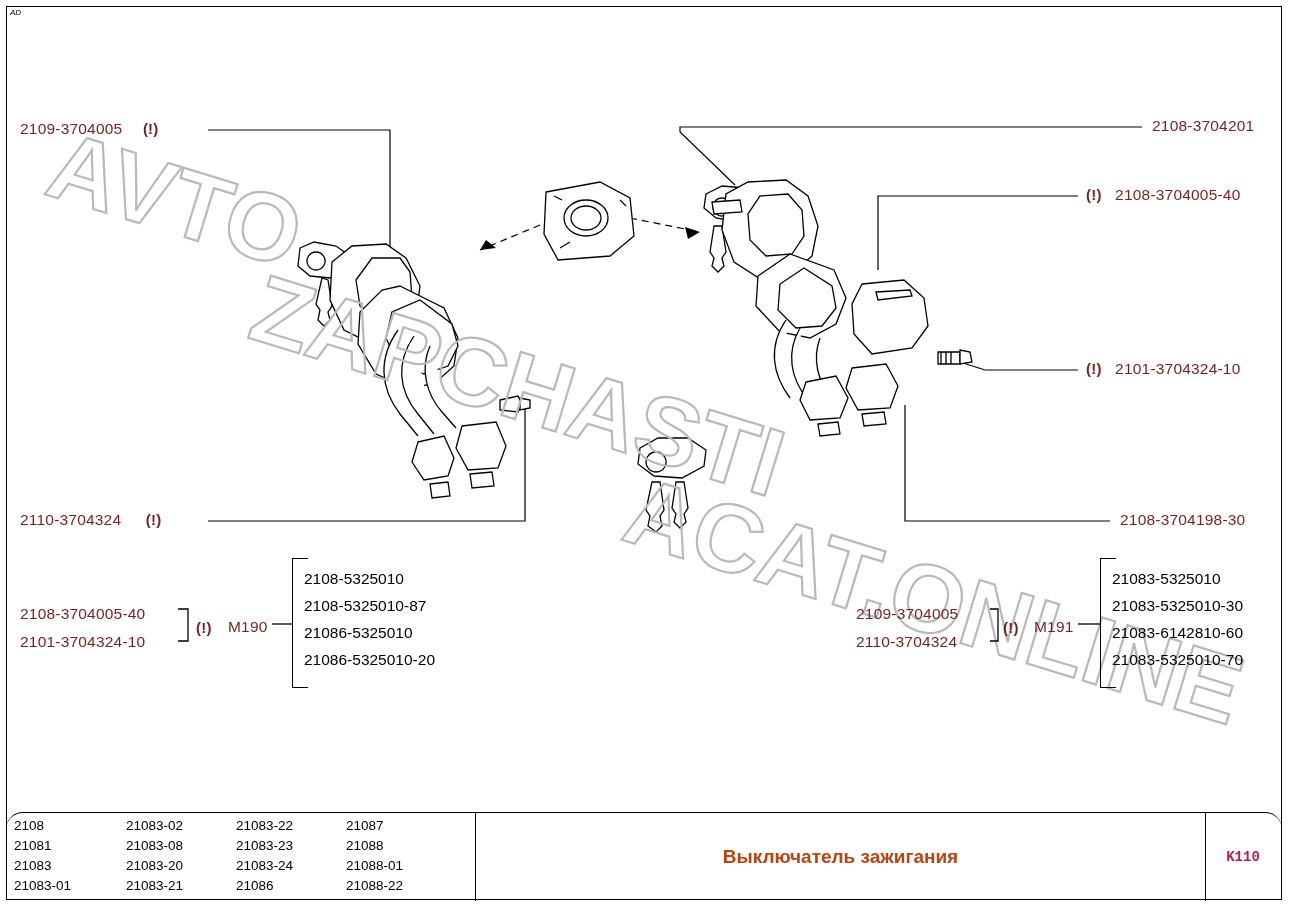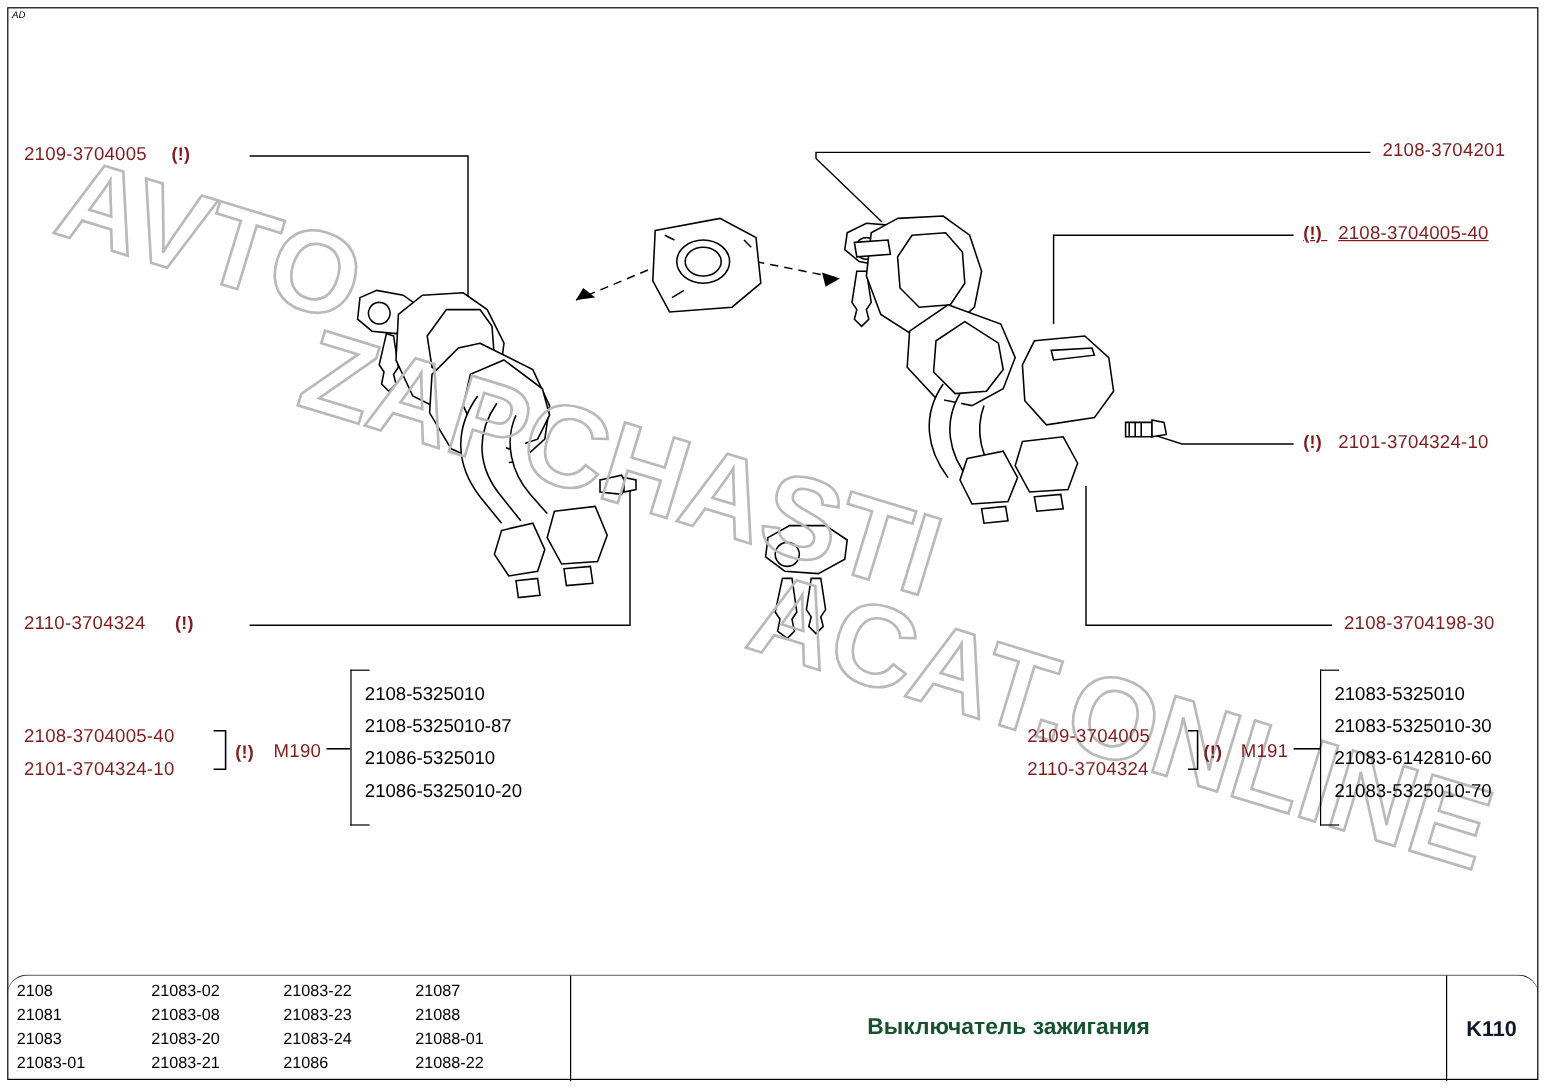--- a/index.html
+++ b/index.html
@@ -93,37 +93,38 @@
     height: 88px;
     border-right: 1.5px solid #000;
     box-sizing: border-box;
     display: flex;
     align-items: center;
     justify-content: center;
   }
   .title-cell .t {
     font-size: 19px;
     font-weight: bold;
-    color: #14532d;
+    color: #c2410c;
   }
   .page-cell {
     position: absolute;
     left: 1200px;
     top: 0;
     width: 74px;
     height: 88px;
     box-sizing: border-box;
     display: flex;
     align-items: center;
     justify-content: center;
   }
   .page-cell .p {
-    font-size: 18px;
+    font-size: 14px;
     font-weight: bold;
-    color: #0f172a;
+    color: #be185d;
+    font-family: Liberation Mono, monospace;
   }
   
   .bracket-box {
     position: absolute;
     border-left: 1.6px solid #000;
     border-top: 1.6px solid #000;
     border-bottom: 1.6px solid #000;
     box-sizing: border-box;
   }
   .blist {
@@ -264,21 +265,21 @@
 
   <div class="lbl" style="left:20px; top:120px;">
     <span>2109-3704005</span>
     <span class="mark" style="margin-left:16px;">(!)</span>
   </div>
 
   <div class="lbl" style="left:1152px; top:117px;">
     <span>2108-3704201</span>
   </div>
 
-  <div class="lbl" style="left:1086px; top:186px;text-decoration:underline;">
+  <div class="lbl" style="left:1086px; top:186px;">
     <span class="mark">(!)</span>
     <span style="margin-left:9px;">2108-3704005-40</span>
   </div>
 
   <div class="lbl" style="left:1086px; top:360px;">
     <span class="mark">(!)</span>
     <span style="margin-left:9px;">2101-3704324-10</span>
   </div>
 
   <div class="lbl" style="left:20px; top:511px;">

